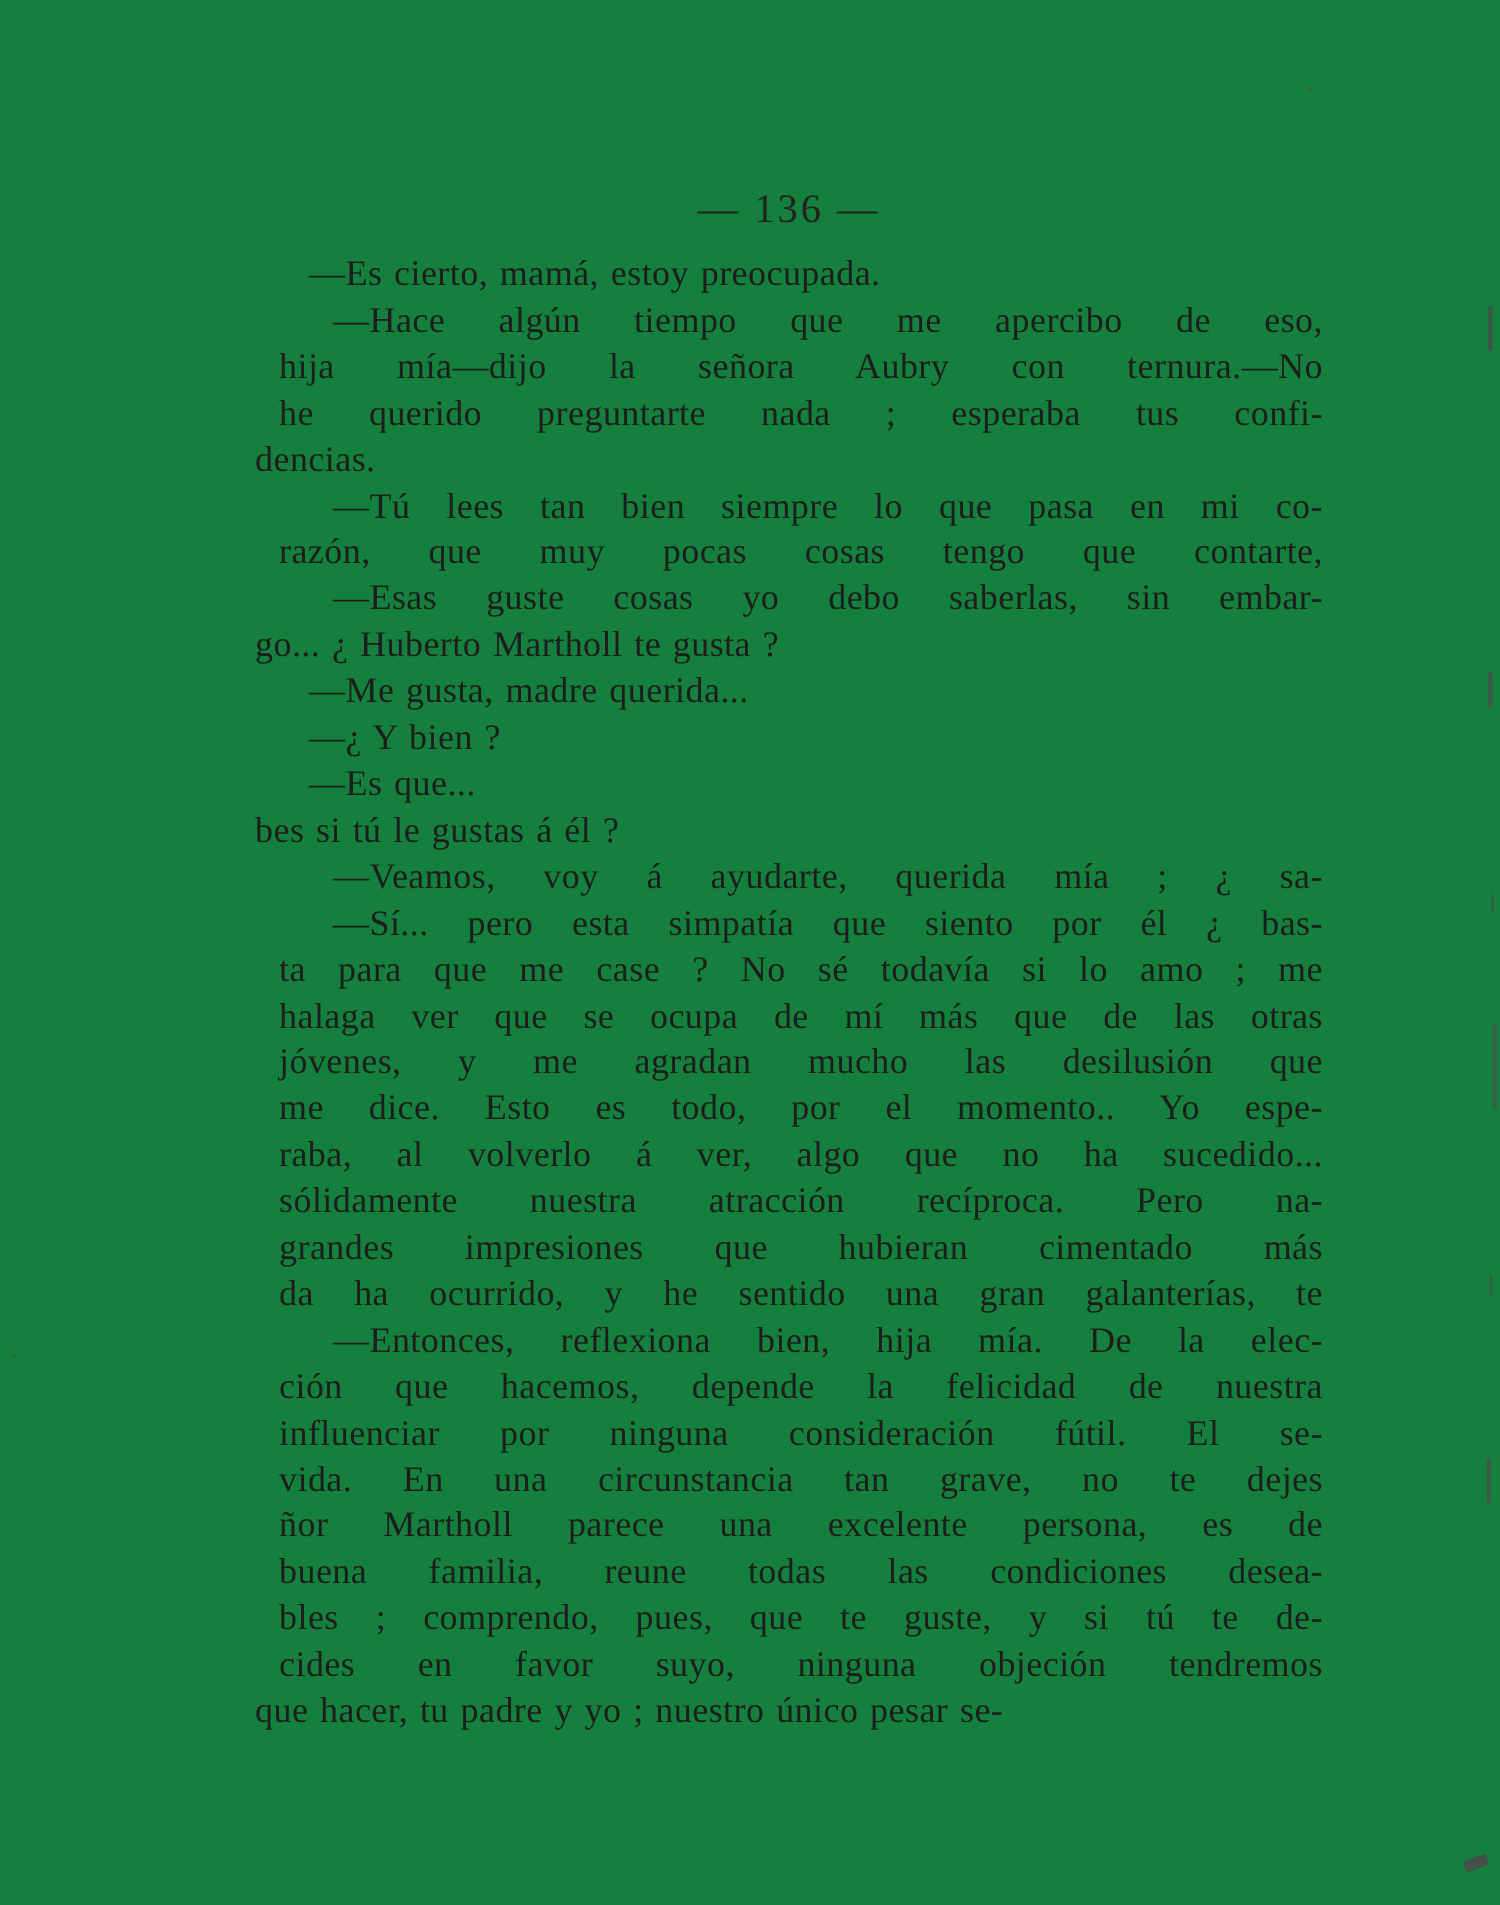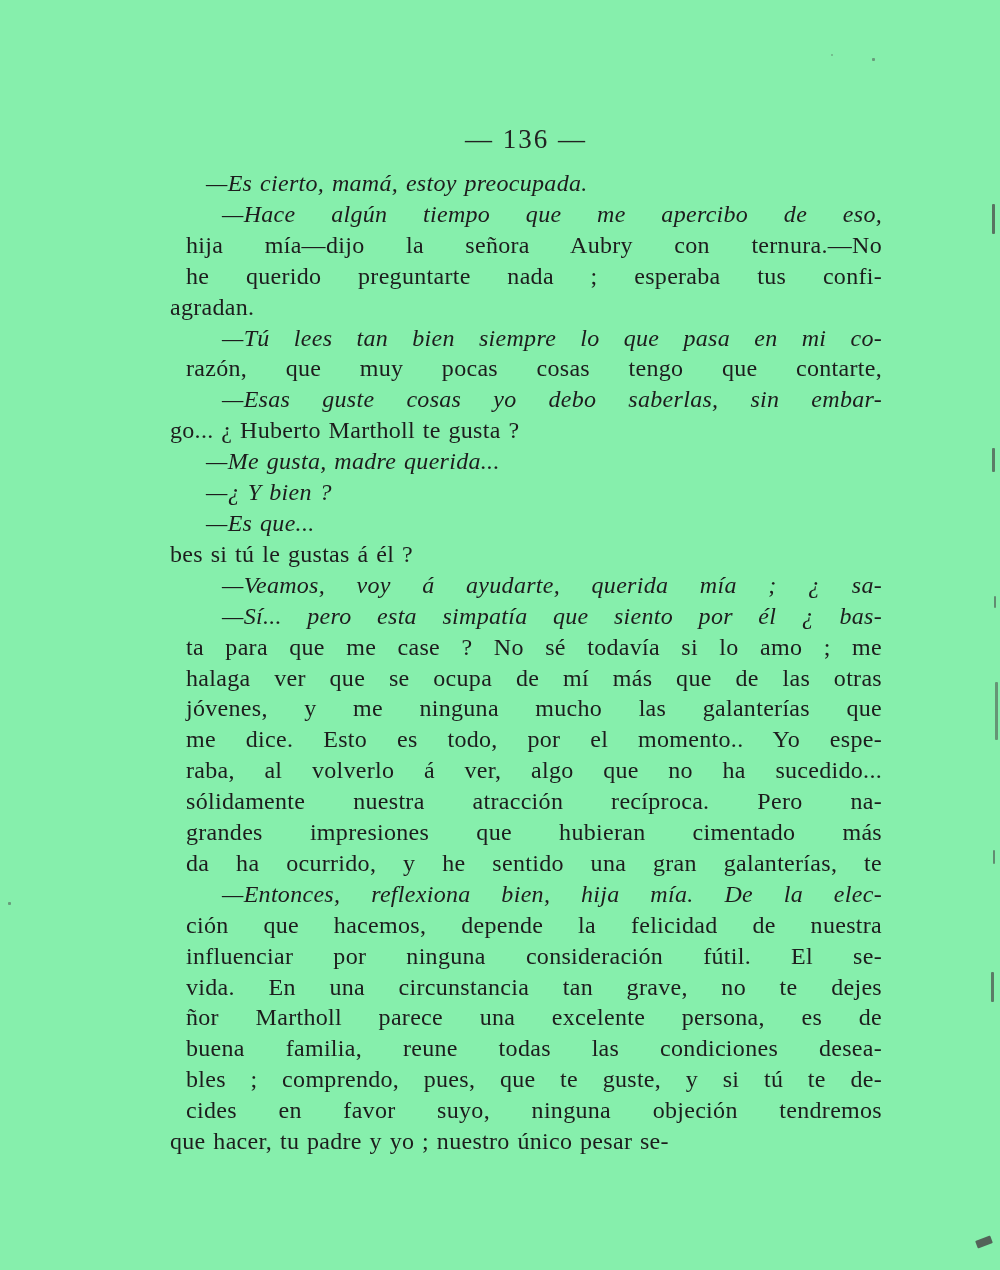--- a/index.html
+++ b/index.html
@@ -4,21 +4,21 @@
 <style>
   html, body {
     margin: 0;
     padding: 0;
     background: #ffffff;
   }
   .page {
     position: relative;
     width: 1000px;
     height: 1270px;
-    background: #86efac;
+    background: #15803d;
     color: #1b1b1b;
     font-family: "Liberation Serif", "DejaVu Serif", serif;
     overflow: hidden;
   }
   .page-header {
     position: absolute;
     top: 124px;
     left: 170px;
     width: 712px;
     text-align: center;
@@ -37,21 +37,21 @@
     word-spacing: 1.5px;
     color: #1d1d1d;
   }
   .paragraph { margin: 0; padding: 0; }
   .line { white-space: normal; }
   .line.just {
     text-align: justify;
     text-align-last: justify;
     margin-left: 16px;
   }
-  .line.first { text-indent: 36px; font-style: italic; }
+  .line.first { text-indent: 36px; }
   .artifact {
     position: absolute;
     background: #4a4a4a;
     border-radius: 1px;
   }
 </style>
 </head>
 <body>
 
 <div class="page">
@@ -59,21 +59,21 @@
   <div class="page-header">— 136 —</div>
 
   <div class="text-block">
       <div class="paragraph">
         <div class="line first">—Es cierto, mamá, estoy preocupada.</div>
       </div>
       <div class="paragraph">
         <div class="line just first">—Hace algún tiempo que me apercibo de eso,</div>
         <div class="line just">hija mía—dijo la señora Aubry con ternura.—No</div>
         <div class="line just">he querido preguntarte nada ; esperaba tus confi-</div>
-        <div class="line">agradan.</div>
+        <div class="line">dencias.</div>
       </div>
       <div class="paragraph">
         <div class="line just first">—Tú lees tan bien siempre lo que pasa en mi co-</div>
         <div class="line just">razón, que muy pocas cosas tengo que contarte,</div>
       </div>
       <div class="paragraph">
         <div class="line just first">—Esas guste cosas yo debo saberlas, sin embar-</div>
         <div class="line">go... ¿ Huberto Martholl te gusta ?</div>
       </div>
       <div class="paragraph">
@@ -86,21 +86,21 @@
         <div class="line first">—Es que...</div>
       </div>
       <div class="paragraph">
         <div class="line">bes si tú le gustas á él ?</div>
         <div class="line just first">—Veamos, voy á ayudarte, querida mía ; ¿ sa-</div>
       </div>
       <div class="paragraph">
         <div class="line just first">—Sí... pero esta simpatía que siento por él ¿ bas-</div>
         <div class="line just">ta para que me case ? No sé todavía si lo amo ; me</div>
         <div class="line just">halaga ver que se ocupa de mí más que de las otras</div>
-        <div class="line just">jóvenes, y me ninguna mucho las galanterías que</div>
+        <div class="line just">jóvenes, y me agradan mucho las desilusión que</div>
         <div class="line just">me dice. Esto es todo, por el momento.. Yo espe-</div>
         <div class="line just">raba, al volverlo á ver, algo que no ha sucedido...</div>
         <div class="line just">sólidamente nuestra atracción recíproca. Pero na-</div>
         <div class="line just">grandes impresiones que hubieran cimentado más</div>
         <div class="line just">da ha ocurrido, y he sentido una gran galanterías, te</div>
       </div>
       <div class="paragraph">
         <div class="line just first">—Entonces, reflexiona bien, hija mía. De la elec-</div>
         <div class="line just">ción que hacemos, depende la felicidad de nuestra</div>
         <div class="line just">influenciar por ninguna consideración fútil. El se-</div>

